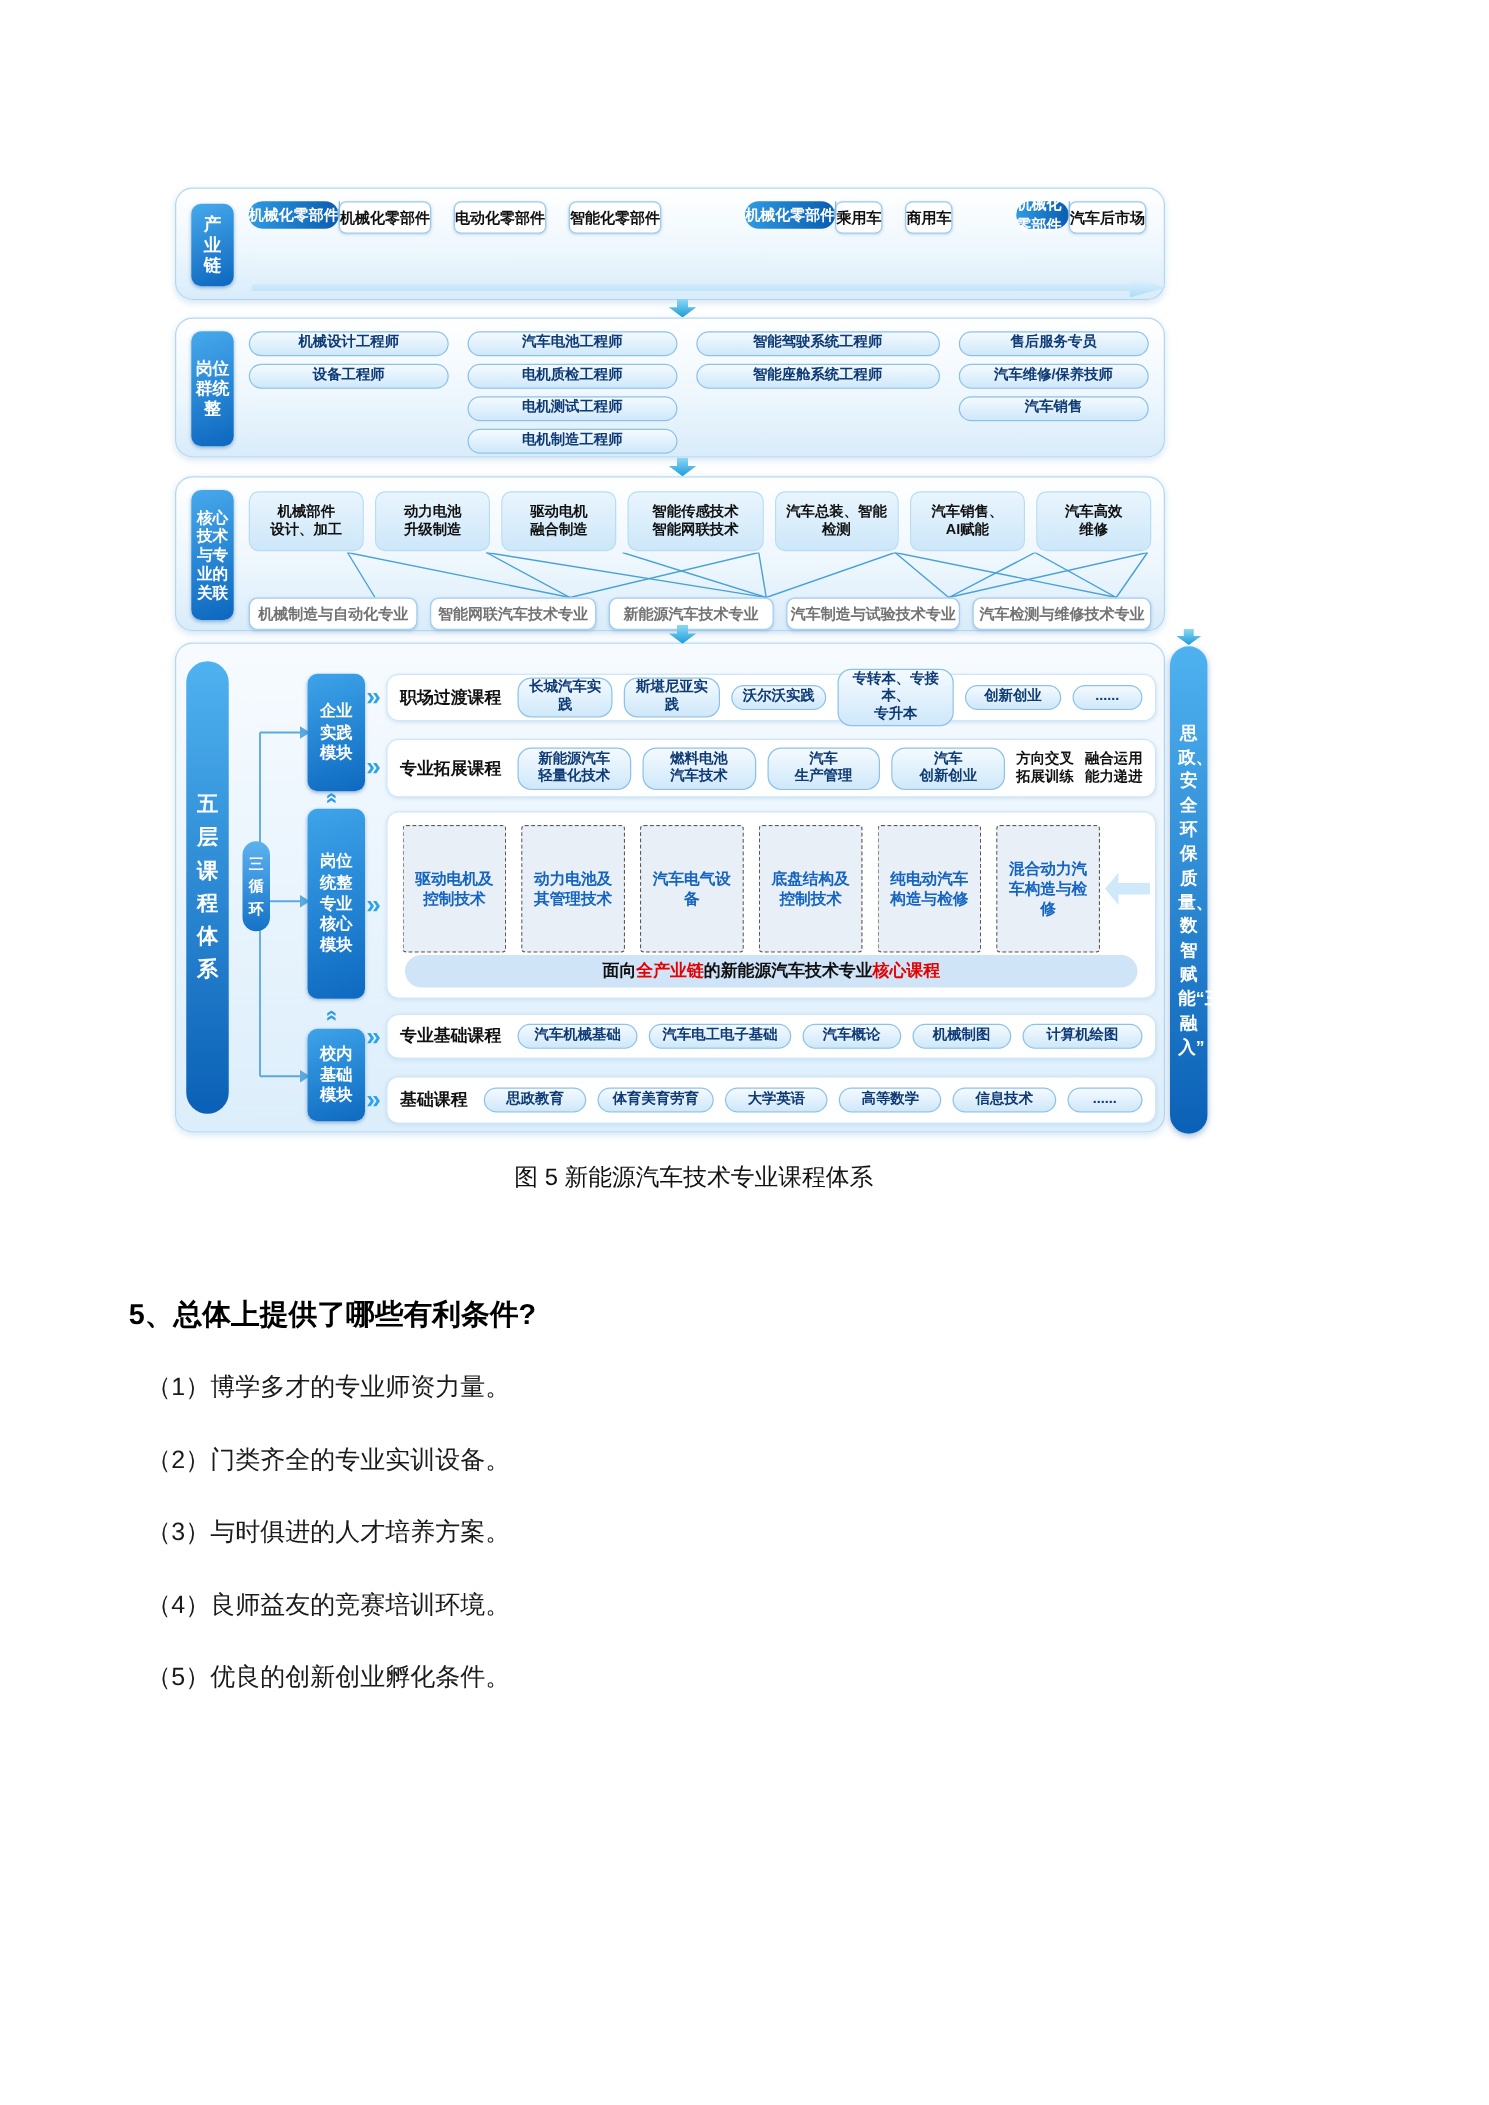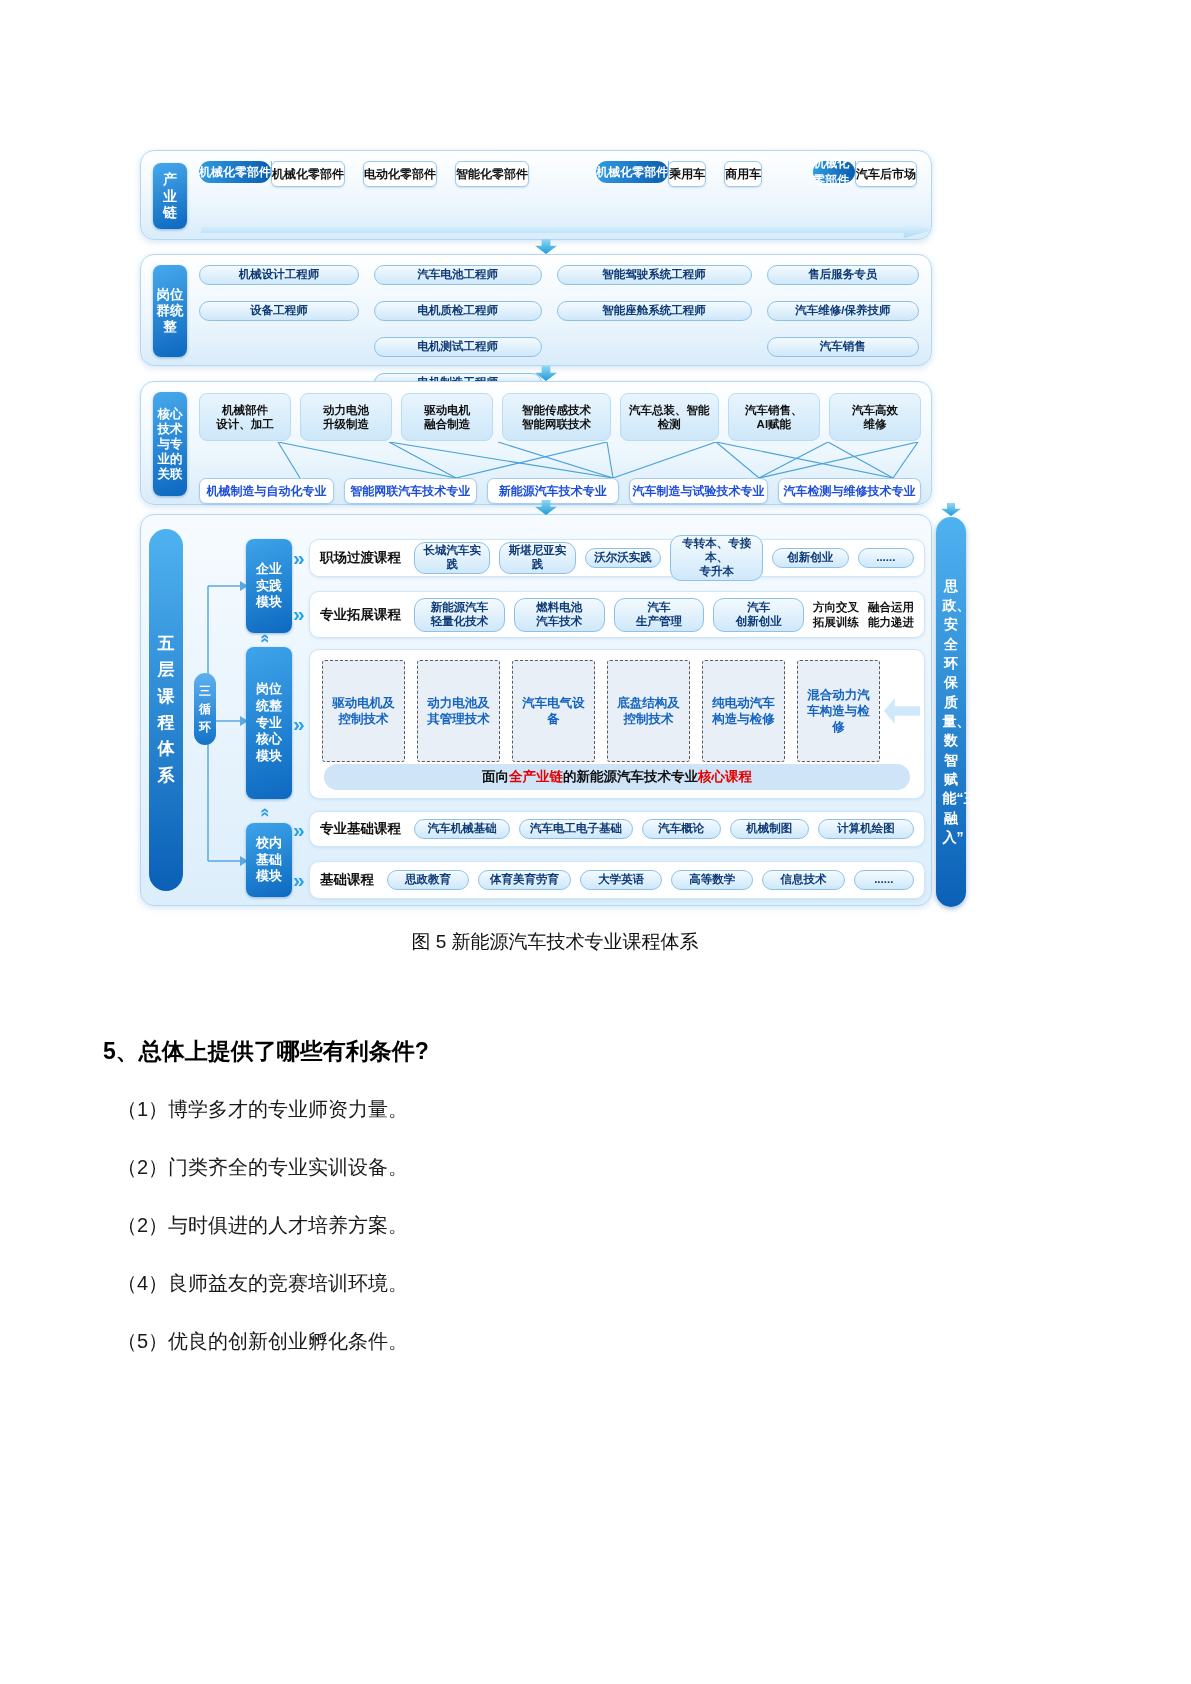--- a/index.html
+++ b/index.html
@@ -33,35 +33,35 @@
   .wbox{flex:1;height:24px;background:#fff;border:1px solid #9fc9ec;border-radius:6px;
     font-size:12px;font-weight:bold;color:#111;display:flex;align-items:center;justify-content:center;
     box-shadow:0 1px 2px rgba(120,170,215,.35);white-space:nowrap;}
   .long-arrow{position:absolute;left:60px;right:-2px;top:71px;height:16px;
     background:linear-gradient(180deg,#e4f4fd,#aedcf6);
     clip-path:polygon(0 32%,96% 32%,96% 0,100% 50%,96% 100%,96% 68%,0 68%);}
   
   .l2{left:12px;top:10px;width:34px;height:92px;font-size:13.5px;}
   .l2 span{width:30px;}
   .p2c{position:absolute;left:58px;right:12px;top:10px;bottom:8px;display:flex;gap:15px;}
-  .jcol{display:flex;flex-direction:column;gap:16px;}
+  .jcol{display:flex;flex-direction:column;gap:6px;}
   .pill{background:linear-gradient(180deg,#f4fafe,#cfe8fa);border:1px solid #8cc2ea;border-radius:11px;
     color:#0e3a75;font-weight:bold;font-size:11.5px;display:flex;align-items:center;justify-content:center;
     text-align:center;min-height:20px;line-height:1.2;padding:1px 4px;box-sizing:border-box;}
   
   .l3{left:12px;top:10px;width:34px;height:104px;font-size:12.5px;}
   .l3 span{width:28px;}
   .techrow{position:absolute;left:58px;right:10px;top:11px;height:48px;display:flex;gap:9px;}
   .tbox{flex:1;background:linear-gradient(180deg,#e9f5fd,#cde7f9);border:1px solid #b7dcf5;border-radius:8px;
     font-size:11.5px;font-weight:bold;color:#111;display:flex;align-items:center;justify-content:center;
     text-align:center;line-height:1.25;white-space:pre-line;}
   .rel-lines{position:absolute;left:58px;top:60px;width:724px;height:36px;}
   .majrow{position:absolute;left:58px;right:10px;top:96px;height:26px;display:flex;gap:10px;}
   .mbox{flex:1;background:#fff;border:1px solid #a6cdec;border-radius:7px;font-size:12px;font-weight:bold;
-    color:#1d4ed8;display:flex;align-items:center;justify-content:center;white-space:nowrap;
+    color:#737373;display:flex;align-items:center;justify-content:center;white-space:nowrap;
     box-shadow:0 1px 2px rgba(120,170,215,.35);}
   
   .bigbar{position:absolute;left:8px;top:14px;width:34px;height:362px;border-radius:17px;
     background:linear-gradient(180deg,#4fb2f0,#0a60b6);color:#fff;font-weight:bold;font-size:17px;
     display:flex;align-items:center;justify-content:center;text-align:center;}
   .bigbar span{width:18px;line-height:1.55;}
   .cyclepill{position:absolute;left:53px;top:158px;width:22px;height:72px;border-radius:11px;
     background:linear-gradient(180deg,#5db1ee,#1472c8);color:#fff;font-weight:bold;font-size:12px;
     display:flex;align-items:center;justify-content:center;text-align:center;}
   .cyclepill span{width:13px;line-height:1.5;}
@@ -354,17 +354,17 @@
 
   <div class="darrow" style="left:941px;top:503px;width:20px;height:13px"></div>
   <div class="sidebar sb2">
       <span>思政、安全环保质量、数智赋能“三融入”</span>
     </div>
 
   <div class="caption">图 5 新能源汽车技术专业课程体系</div>
   <div class="heading">5、总体上提供了哪些有利条件?</div>
   <div class="benefit" style="top:1096px">（1）博学多才的专业师资力量。</div>
   <div class="benefit" style="top:1154px">（2）门类齐全的专业实训设备。</div>
-  <div class="benefit" style="top:1212px">（2）与时俱进的人才培养方案。</div>
+  <div class="benefit" style="top:1212px">（3）与时俱进的人才培养方案。</div>
   <div class="benefit" style="top:1270px">（4）良师益友的竞赛培训环境。</div>
   <div class="benefit" style="top:1328px">（5）优良的创新创业孵化条件。</div>
 
 </div>
 
 </body></html>

